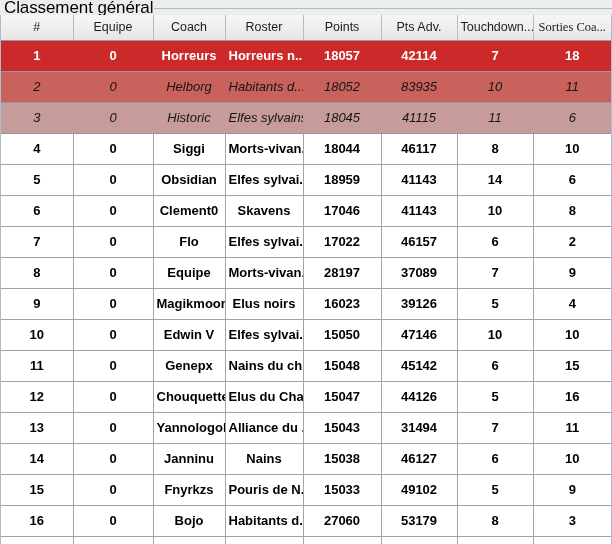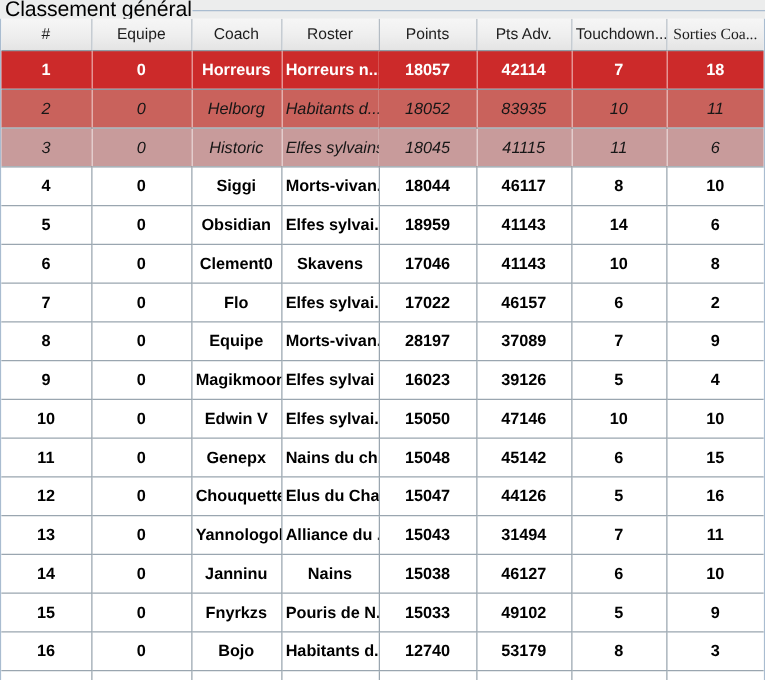--- a/index.html
+++ b/index.html
@@ -259,21 +259,21 @@
             <td>Morts-vivan...</td>
             <td>28197</td>
             <td>37089</td>
             <td>7</td>
             <td>9</td>
           </tr>
           <tr class="rank-normal">
             <td>9</td>
             <td>0</td>
             <td>Magikmoon</td>
-            <td>Elfes sylvai</td>
+            <td>Elus noirs</td>
             <td>16023</td>
             <td>39126</td>
             <td>5</td>
             <td>4</td>
           </tr>
           <tr class="rank-normal">
             <td>10</td>
             <td>0</td>
             <td>Edwin V</td>
             <td>Elfes sylvai...</td>
@@ -330,21 +330,21 @@
             <td>15033</td>
             <td>49102</td>
             <td>5</td>
             <td>9</td>
           </tr>
           <tr class="rank-normal">
             <td>16</td>
             <td>0</td>
             <td>Bojo</td>
             <td>Habitants d...</td>
-            <td>12740</td>
+            <td>27060</td>
             <td>53179</td>
             <td>8</td>
             <td>3</td>
           </tr>
           <tr class="rank-normal">
             <td>17</td>
             <td>0</td>
             <td>Silkoun</td>
             <td>Elfes noirs</td>
             <td>15028</td>

